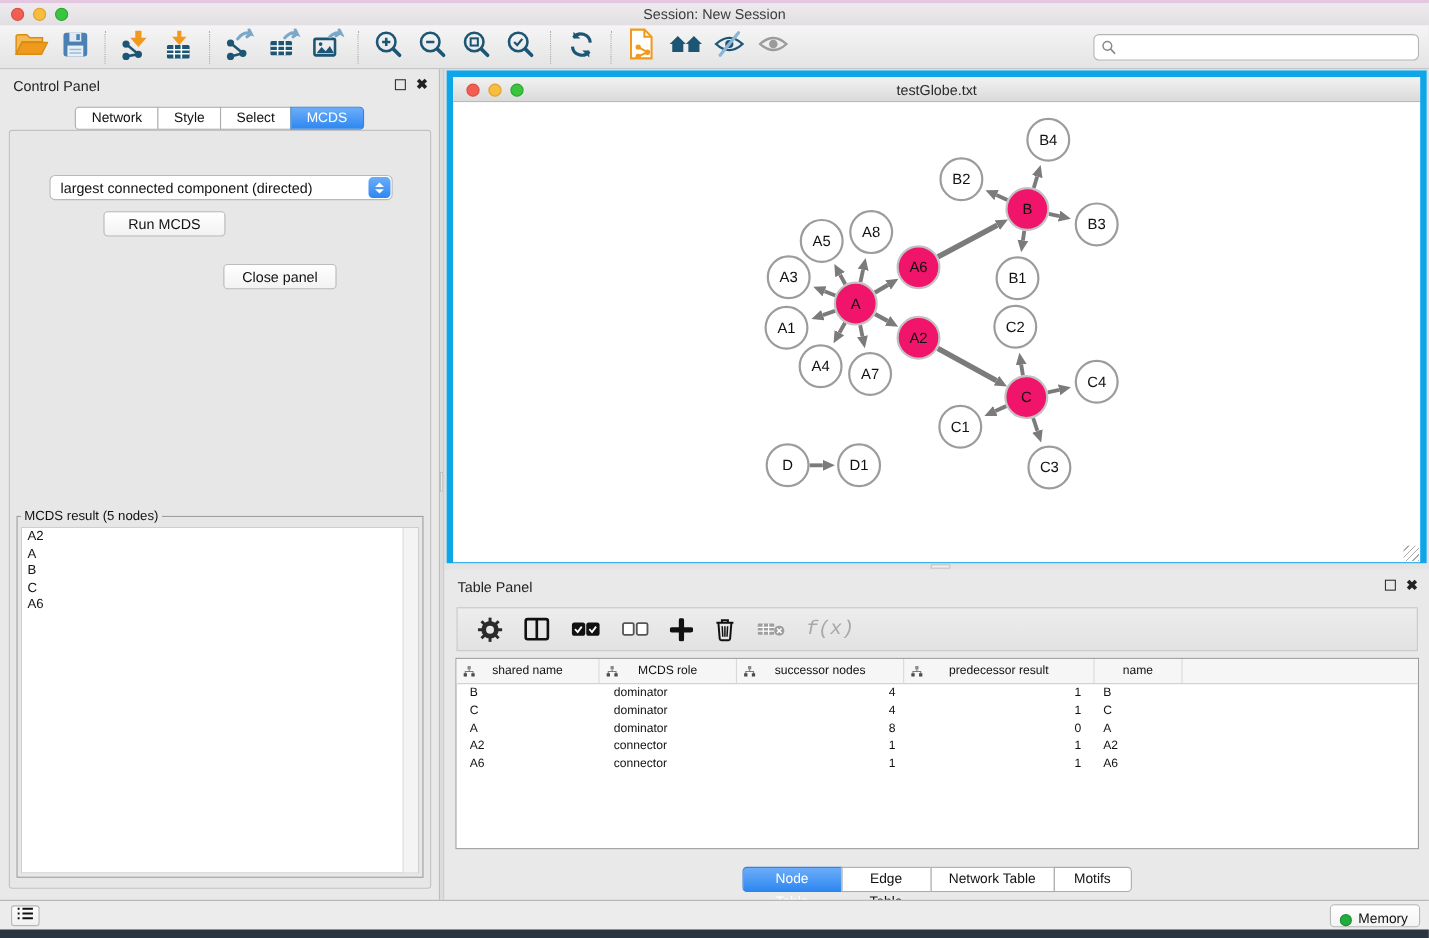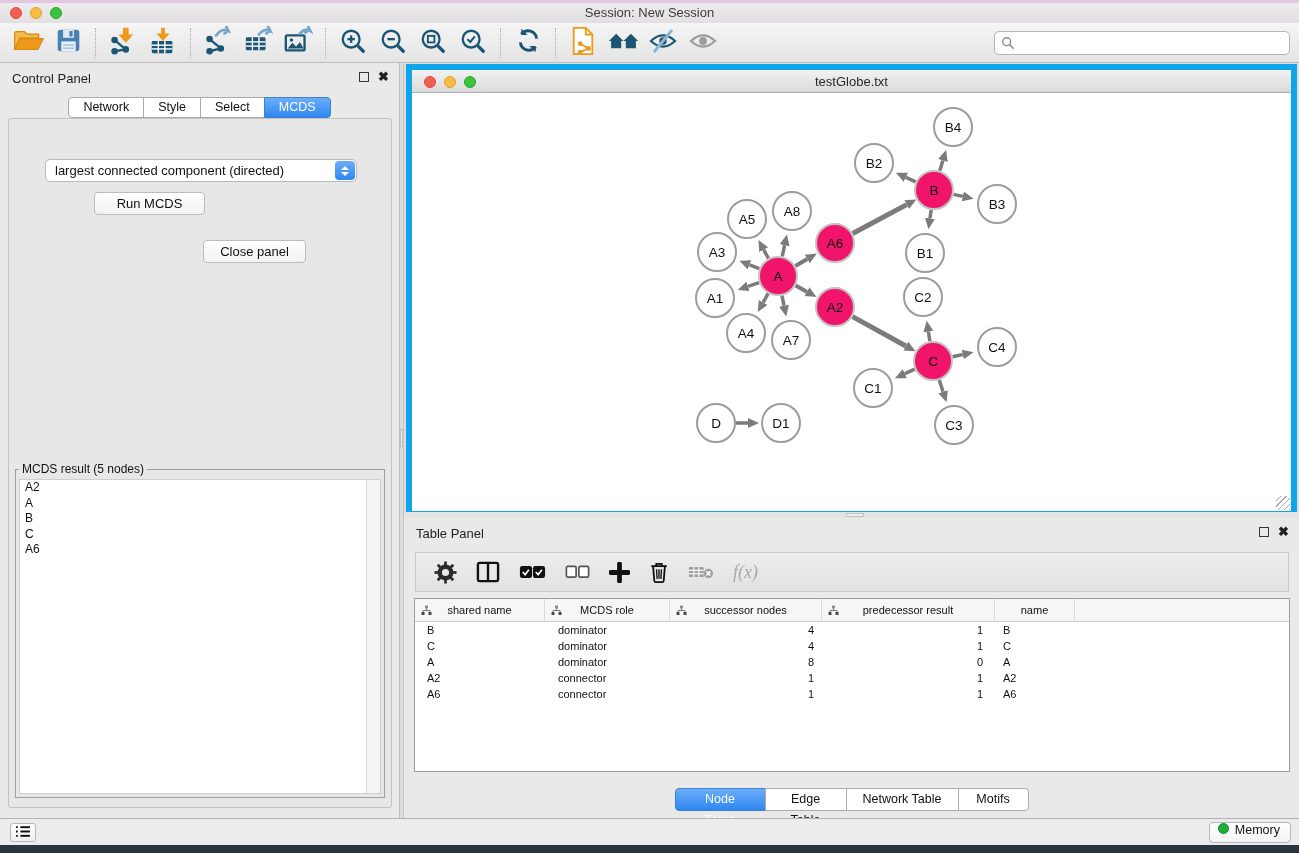--- a/index.html
+++ b/index.html
@@ -110,41 +110,41 @@
     background: repeating-linear-gradient(135deg, transparent 0 3px, #a9a9a9 3px 4px); }
 
   
   .table-panel { position:absolute; left:404px; top:518px; width:895px; bottom:35px; background:#e9e9e9; }
   .tp-toolbar {
     position:absolute; left:11px; right:10px; top:34px; height:40px;
     background:linear-gradient(#ededed,#e2e2e2); border:1px solid #c9c9c9;
     display:flex; align-items:center; gap:19px; padding-left:18px;
   }
   .tp-ic { display:flex; align-items:center; justify-content:center; }
-  .fx-label { font-size:18px; font-style:italic; font-family:Liberation Serif, serif; color:#a8a8a8; }
+  .fx-label { font-size:18px; font-style:italic; font-family:Liberation Mono, monospace; color:#a8a8a8; }
 
   .node-table { position:absolute; left:10px; right:9px; top:80px; height:174px; background:#fff; border:1px solid #9d9d9d; overflow:hidden; }
   .t-head { display:flex; height:23px; background:#f6f6f6; border-bottom:1px solid #cfcfcf; }
   .th { position:relative; display:flex; align-items:center; justify-content:center; font-size:11px; color:#111; border-right:1px solid #d9d9d9; }
   .th .th-icon { position:absolute; left:6px; top:6px; }
   .trow { display:flex; height:16px; }
   .td { font-size:11px; line-height:16px; color:#111; white-space:nowrap; overflow:hidden; }
   .c0 { width:130px; } .c1 { width:125px; } .c2 { width:152px; } .c3 { width:173px; } .c4 { width:80px; }
   .td.c0 { padding-left:12px; } .td.c1 { padding-left:13px; }
   .td.c2 { text-align:right; padding-right:8px; } .td.c3 { text-align:right; padding-right:12px; }
   .td.c4 { padding-left:8px; }
 
   .tp-tabs { position:absolute; top:270px; left:50%; transform:translateX(-50%); display:flex; }
   .tp-tab { height:23px; line-height:21px; font-size:12.5px; }
   .bt0 { width:91px; } .bt1 { width:82px; } .bt2 { width:113px; } .bt3 { width:71px; }
 
   
   .status-bar { position:absolute; left:0; right:0; bottom:8px; height:27px; background:#ececec; border-top:1px solid #b2b2b2; }
   .list-btn { position:absolute; left:10px; top:4px; width:26px; height:19px; background:linear-gradient(#fdfdfd,#f0f0f0); border:1px solid #b8b8b8; border-radius:3px; display:flex; align-items:center; justify-content:center; }
-  .memory-btn { position:absolute; right:8px; top:3px; height:21px; padding:0 10px 0 8px; background:linear-gradient(#ffffff,#f3f3f3); border:1px solid #b8b8b8; border-radius:4px; display:flex; align-items:flex-start; gap:6px; }
+  .memory-btn { position:absolute; right:8px; top:3px; height:21px; padding:0 10px 0 8px; background:linear-gradient(#ffffff,#f3f3f3); border:1px solid #b8b8b8; border-radius:4px; display:flex; align-items:flex-end; gap:6px; }
   .memory-dot { width:11px; height:11px; border-radius:50%; background:#1fae3c; border:1px solid #188c30; }
   .memory-btn span { font-size:12.5px; color:#111; }
   .desktop-strip { position:absolute; left:0; right:0; bottom:0; height:8px; background:#2b3542; }
 </style>
 </head>
 <body>
 
 <div class="wall-strip-top"></div>
 
 <div class="titlebar">

